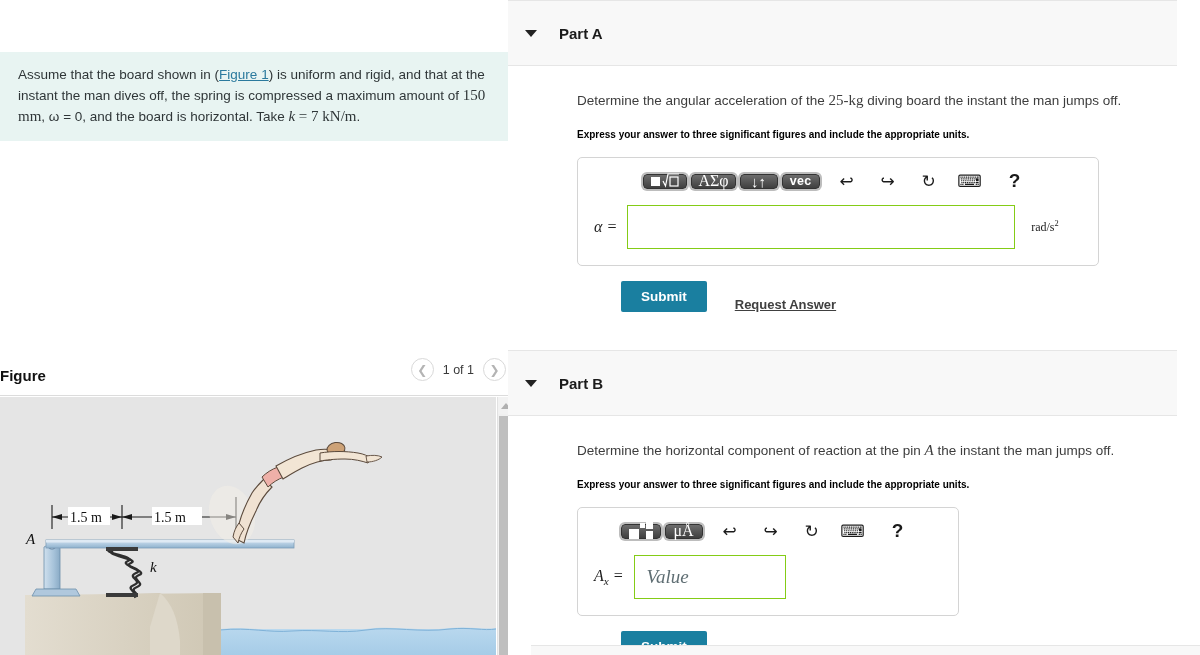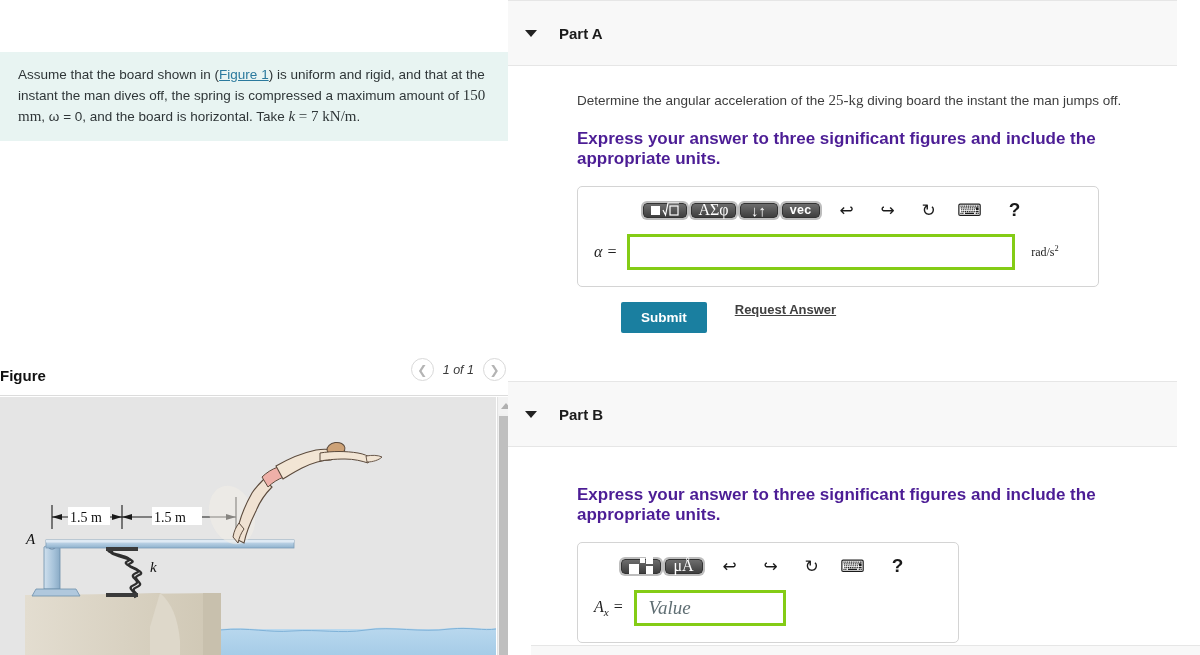--- a/index.html
+++ b/index.html
@@ -54,21 +54,21 @@
     position: absolute; right: 24px; top: 0;
     display: flex; align-items: center; gap: 9px;
   }
   .nav-circle {
     width: 23px; height: 23px; border-radius: 50%;
     border: 1px solid #d9d9d9;
     display: flex; align-items: center; justify-content: center;
     color: #b4b4b4; font-size: 12px; background: #fff;
     line-height: 1;
   }
-  .nav-count { font-size: 12.5px; color: #3a3a3a; font-style: italic; }
+  .nav-count { font-size: 12.5px; color: #3a3a3a; }
 
   .figure-rule {
     position: absolute; left: 0; top: 381px;
     width: 530px; height: 1px; background: #dcdcdc;
   }
 
   .figure-viewport {
     position: absolute; left: 0; top: 383px;
     width: 496px; height: 272px;
     background: #e5e5e5; overflow: hidden;
@@ -122,21 +122,21 @@
   }
   .part-title {
     margin-left: 22px;
     font-size: 15px; font-weight: bold; color: #1b1b1b;
   }
   .part-body { padding: 22px 0 0 69px; }
   .q-text {
     font-size: 13.5px; color: #3d3d3d; line-height: 24px;
   }
   .q-instruction {
-    font-size: 17px; color: #4c1d95; font-weight: bold;
+    font-size: 10px; color: #000000; font-weight: bold;
     margin-top: 16px;
   }
 
   .answer-box {
     margin-top: 17px;
     border: 1px solid #d4d4d4;
     border-radius: 5px;
     background: #fff;
   }
   .answer-box.wide { width: 522px; }
@@ -176,37 +176,37 @@
   .field-row {
     display: flex; align-items: center;
     padding: 4px 16px 16px 16px;
   }
   .field-label {
     font-family: "Liberation Serif", serif;
     font-style: italic; font-size: 16px; color: #222;
     margin-right: 10px; white-space: nowrap;
   }
   .field-input {
-    height: 36px; border: 3px solid #84cc16;
+    height: 44px; border: 1px solid #84cc16;
     background: #fff;
     display: flex; align-items: center;
     padding-left: 12px;
     font-family: "Liberation Serif", serif;
     font-style: italic; font-size: 19px; color: #5f6e73;
   }
   .field-input.big { width: 388px; }
   .field-input.val { width: 152px; }
   .field-input.units { width: 148px; margin-left: 30px; }
   .field-unit-label {
     margin-left: 16px;
     font-family: "Liberation Serif", serif;
     font-size: 12px; color: #1c1c1c;
   }
 
-  .actions { display: flex; align-items: flex-start; margin-top: 15px; padding-left: 44px; }
+  .actions { display: flex; align-items: flex-end; margin-top: 15px; padding-left: 44px; }
   .submit-btn {
     background: #1a7fa0; color: #fff;
     font-size: 13.5px; font-weight: bold;
     padding: 8px 20px; border: none; border-radius: 2px;
     cursor: pointer;
   }
   .request-link {
     margin-left: 28px; color: #404040;
     font-size: 13px; font-weight: bold;
     text-decoration: underline; cursor: pointer;
@@ -376,26 +376,27 @@
           <div class="field-unit-label"><span>rad/s</span><sup>2</sup></div>
         </div>
       </div>
 
       <div class="actions">
         <button class="submit-btn">Submit</button>
         <span class="request-link">Request Answer</span>
       </div>
     </div>
 
-    <div class="part-header" style="margin-top:48px;">
+    <div class="part-header" style="margin-top:38px;">
       <div class="part-caret"></div>
       <div class="part-title">Part B</div>
     </div>
 
     <div class="part-body">
+      <div class="q-text"><span>Determine the horizontal component of reaction at the pin </span><span class="mathital">A</span><span> the instant the man jumps off.</span></div>
       <div class="q-instruction">Express your answer to three significant figures and include the appropriate units.</div>
 
       <div class="answer-box narrow">
         <div class="tool-strip">
           <div class="tbtn sel">
             <svg width="26" height="18" viewBox="0 0 26 18">
               <rect x="1" y="7" width="10" height="10" fill="#fff"></rect>
               <rect x="12" y="1" width="5" height="5" fill="#fff"></rect>
               <rect x="18" y="0" width="7" height="7" fill="#fff"></rect>
               <rect x="18" y="9" width="7" height="8" fill="#fff"></rect>

